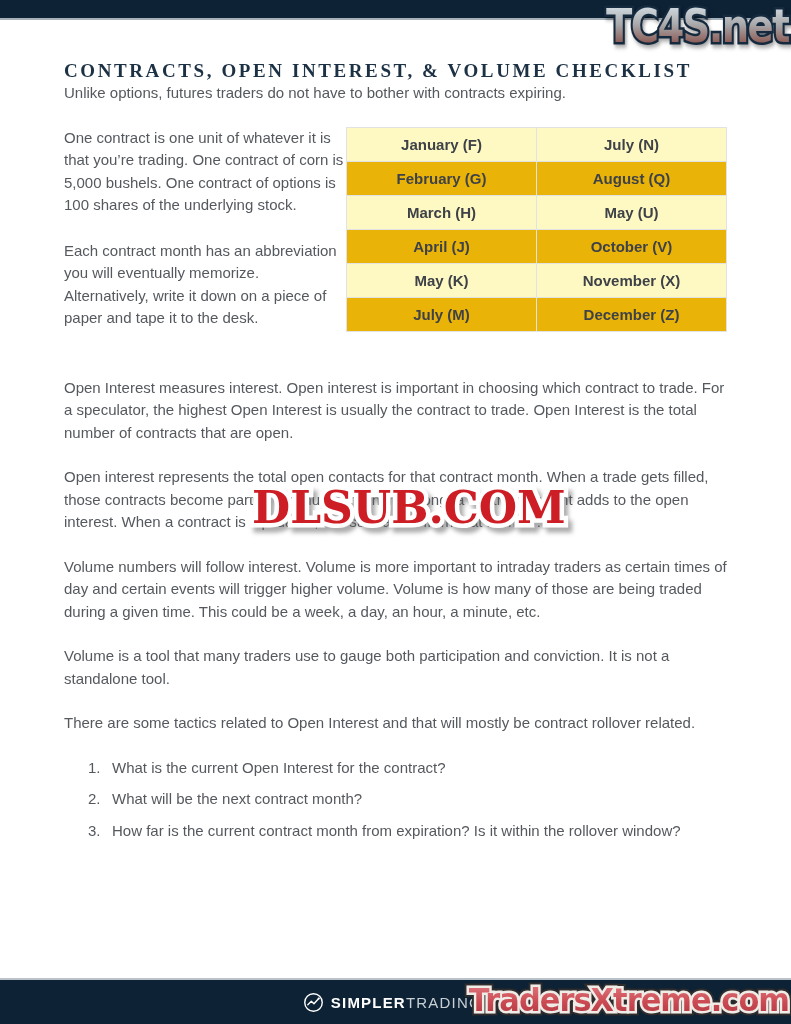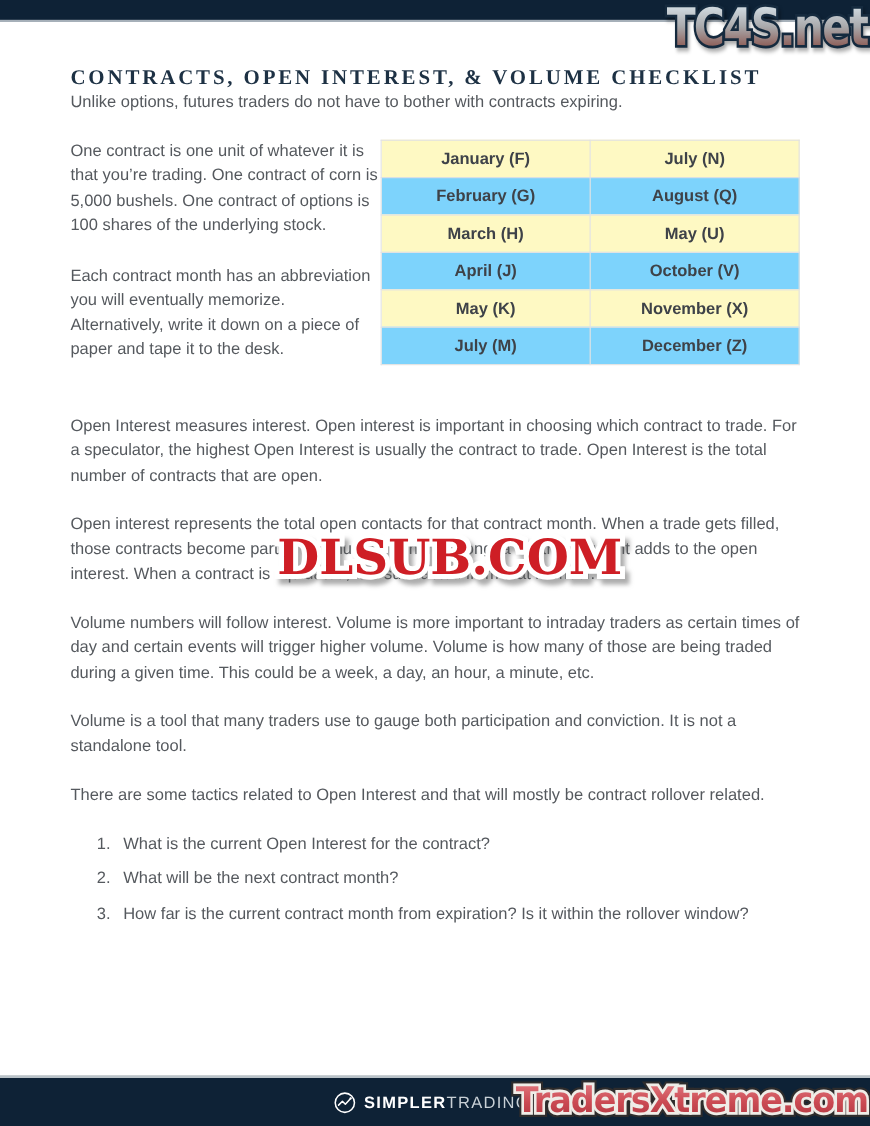--- a/index.html
+++ b/index.html
@@ -35,21 +35,21 @@
   .twocol { display:flex; width:663px; margin-bottom:24px; }
   .leftcol { width:282px; }
   .leftcol p { margin-bottom:23px; }
   table.months {
     margin-left:auto; width:381px; border-collapse:collapse; table-layout:fixed;
     border:1px solid #e2e2e2; align-self:flex-start;
   }
   table.months td {
     width:50%; height:34px; text-align:center; vertical-align:middle;
     font-size:15px; font-weight:bold; color:#3e4248;
-    border:1px solid #e2e2e2; background:#7dd3fc;
+    border:1px solid #e2e2e2; background:#eab308;
   }
   table.months tr.alt td { background:#fef9c3; }
   
   .checklist { margin-top:20px; }
   .li { display:flex; margin-bottom:9px; padding-left:24px; }
   .li .num { width:24px; flex:0 0 24px; font-size:15px; line-height:22.5px; color:#55595e; }
   
   .logo { display:flex; align-items:center; gap:7px; }
   .logo-icon { width:21px; height:21px; }
   .logo-text { font-size:15px; letter-spacing:1.2px; color:#ffffff; white-space:nowrap; }

